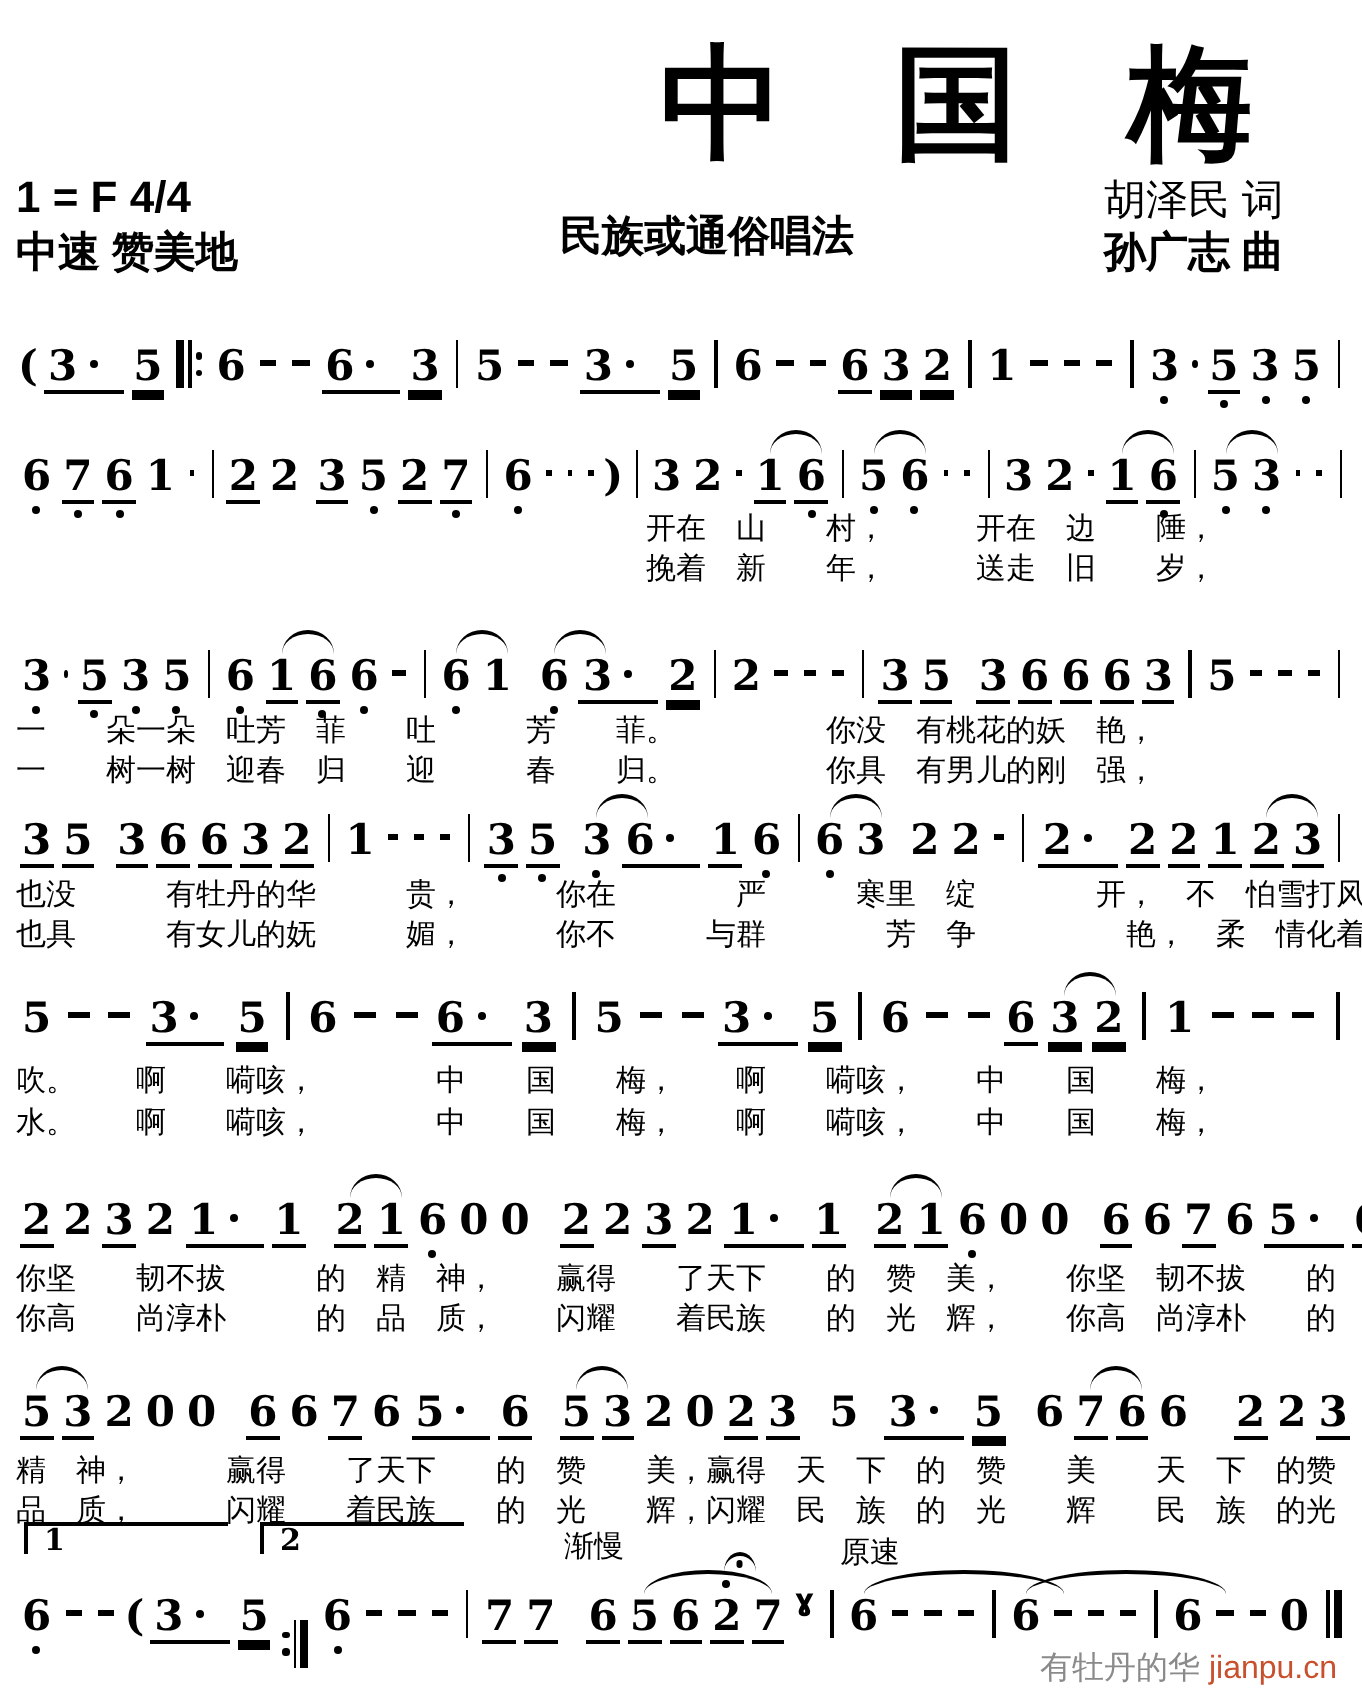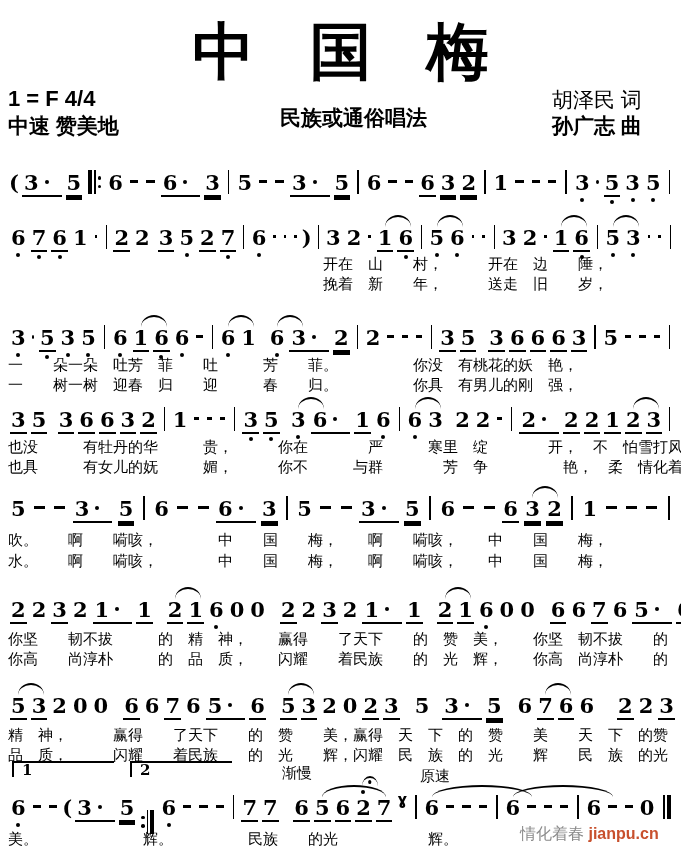--- a/index.html
+++ b/index.html
@@ -1,19 +1,19 @@
 <!DOCTYPE html>
 <html><head>
 <meta charset="utf-8">
 <style>
   html,body{margin:0;padding:0;background:#fff;}
   #sheet{position:relative;width:681px;height:848px;background:#fff;overflow:hidden;
          font-family:"Liberation Sans",sans-serif;color:#000;}
   
-  .title{position:absolute;top:10px;left:0;width:100%;text-align:center;
+  .title{position:absolute;top:10px;left:0;width:100%;text-align:right;
          font-family:Liberation Serif, serif;font-weight:900;font-size:62px;
          letter-spacing:55px;text-indent:55px;white-space:nowrap;}
   .keysig{position:absolute;left:8px;top:86px;font-weight:bold;font-size:22px;white-space:pre;}
   .tempo{position:absolute;left:8px;top:112px;font-weight:bold;font-size:21px;}
   .stylenote{position:absolute;left:256px;top:104px;font-weight:bold;font-size:21px;margin-left:24px;}
   .lyricist{position:absolute;left:552px;top:86px;font-weight:normal;font-size:21px;}
   .composer{position:absolute;left:552px;top:112px;font-weight:bold;font-size:21px;}
   
   .mrow{position:absolute;left:8px;right:6px;display:flex;align-items:baseline;
         justify-content:space-between;font-family:"DejaVu Serif",serif;
@@ -55,21 +55,21 @@
        font-size:15px;white-space:pre;letter-spacing:0;}
   
   .ending{position:absolute;top:761px;height:14px;border-top:2px solid #000;
           border-left:2px solid #000;font-family:"DejaVu Serif",serif;
           font-weight:bold;font-size:15px;}
   .ending span{position:relative;left:8px;top:-2px;}
   .tlabel{position:absolute;font-size:15px;font-family:"Liberation Sans",sans-serif;}
   
   .wm{position:absolute;left:520px;top:824px;font-size:16px;white-space:nowrap;}
   .wm .wm-name{color:#8a8a8a;}
-  .wm .wm-url{color:#c8502d;font-weight:bold;}
+  .wm .wm-url{color:#c8502d;font-weight:normal;}
 </style>
 </head>
 <body>
 
 <div id="sheet">
 
   <div class="title">中国梅</div>
   <div class="keysig">1 = F 4/4</div>
   <div class="tempo">中速 赞美地</div>
   <div class="stylenote">民族或通俗唱法</div>
@@ -464,21 +464,20 @@
       <span class="bar"></span>
       <span class="note">6</span>
       <span class="dash"></span>
       <span class="dash"></span>
       <span class="note">0</span>
       <span class="rep">
         <span class="rthin"></span>
         <span class="rthick"></span>
       </span>
     </div>
-  <pre class="lyr" style="top:830px">美。　　　　　　　辉。　　　　　民族　　的光　　　　　　辉。</pre>
 
   <div class="wm">
-    <span class="wm-name">情化着春</span>
+    <span class="wm-name">有牡丹的华</span>
     <span> </span>
     <span class="wm-url">jianpu.cn</span>
   </div>
 
 </div>
 
 </body></html>

